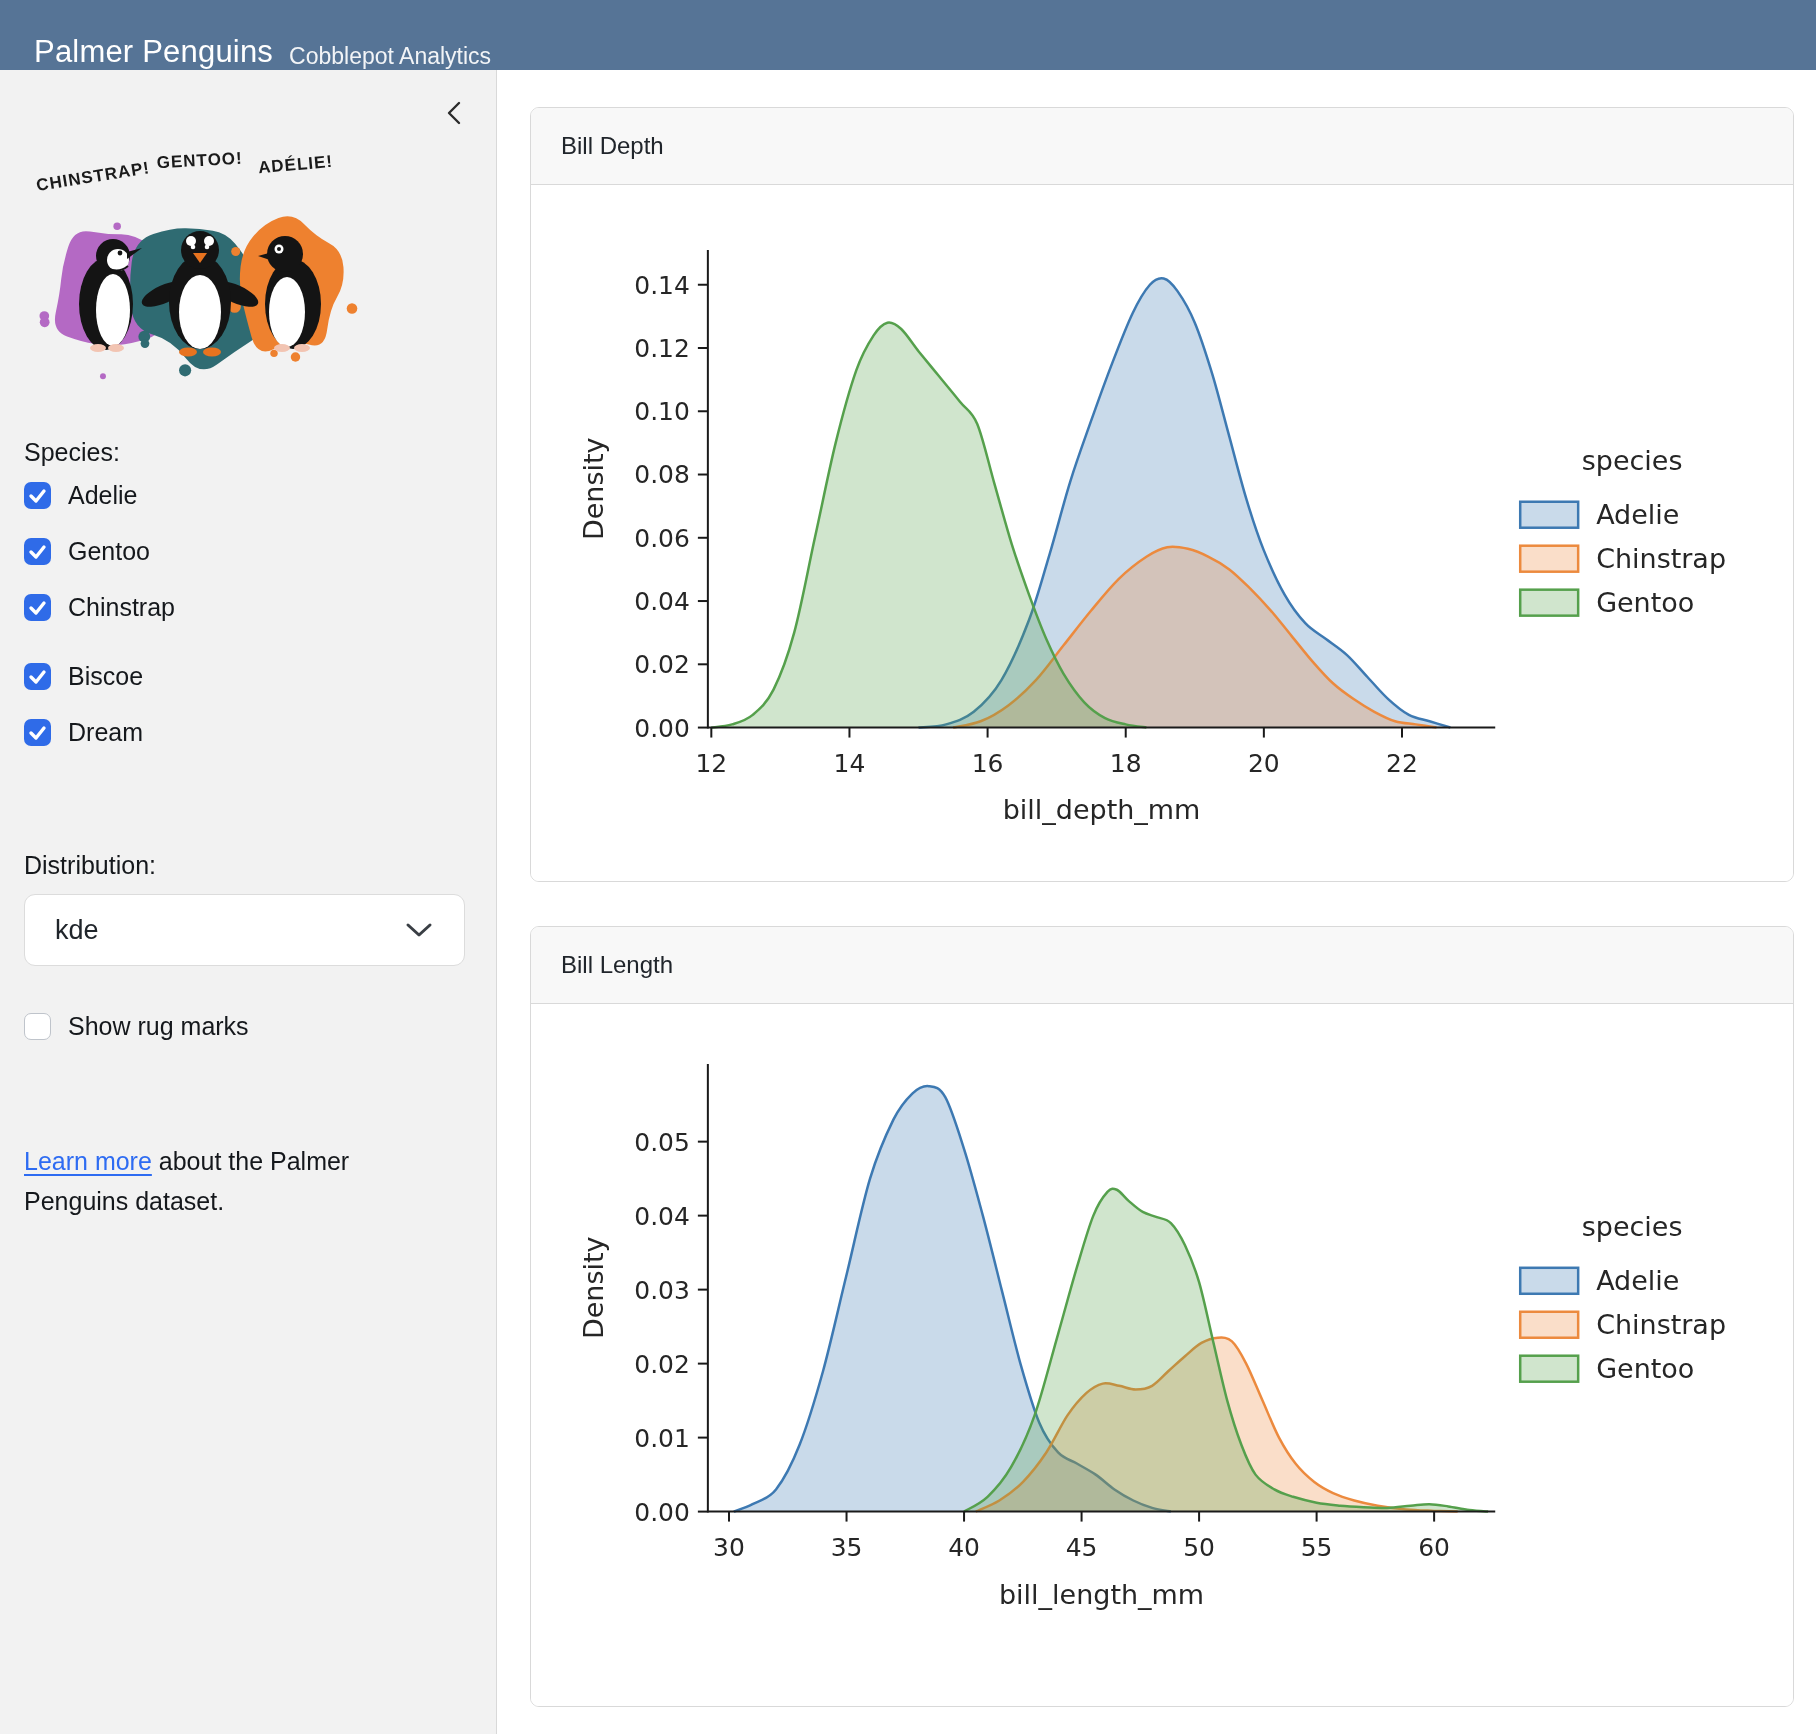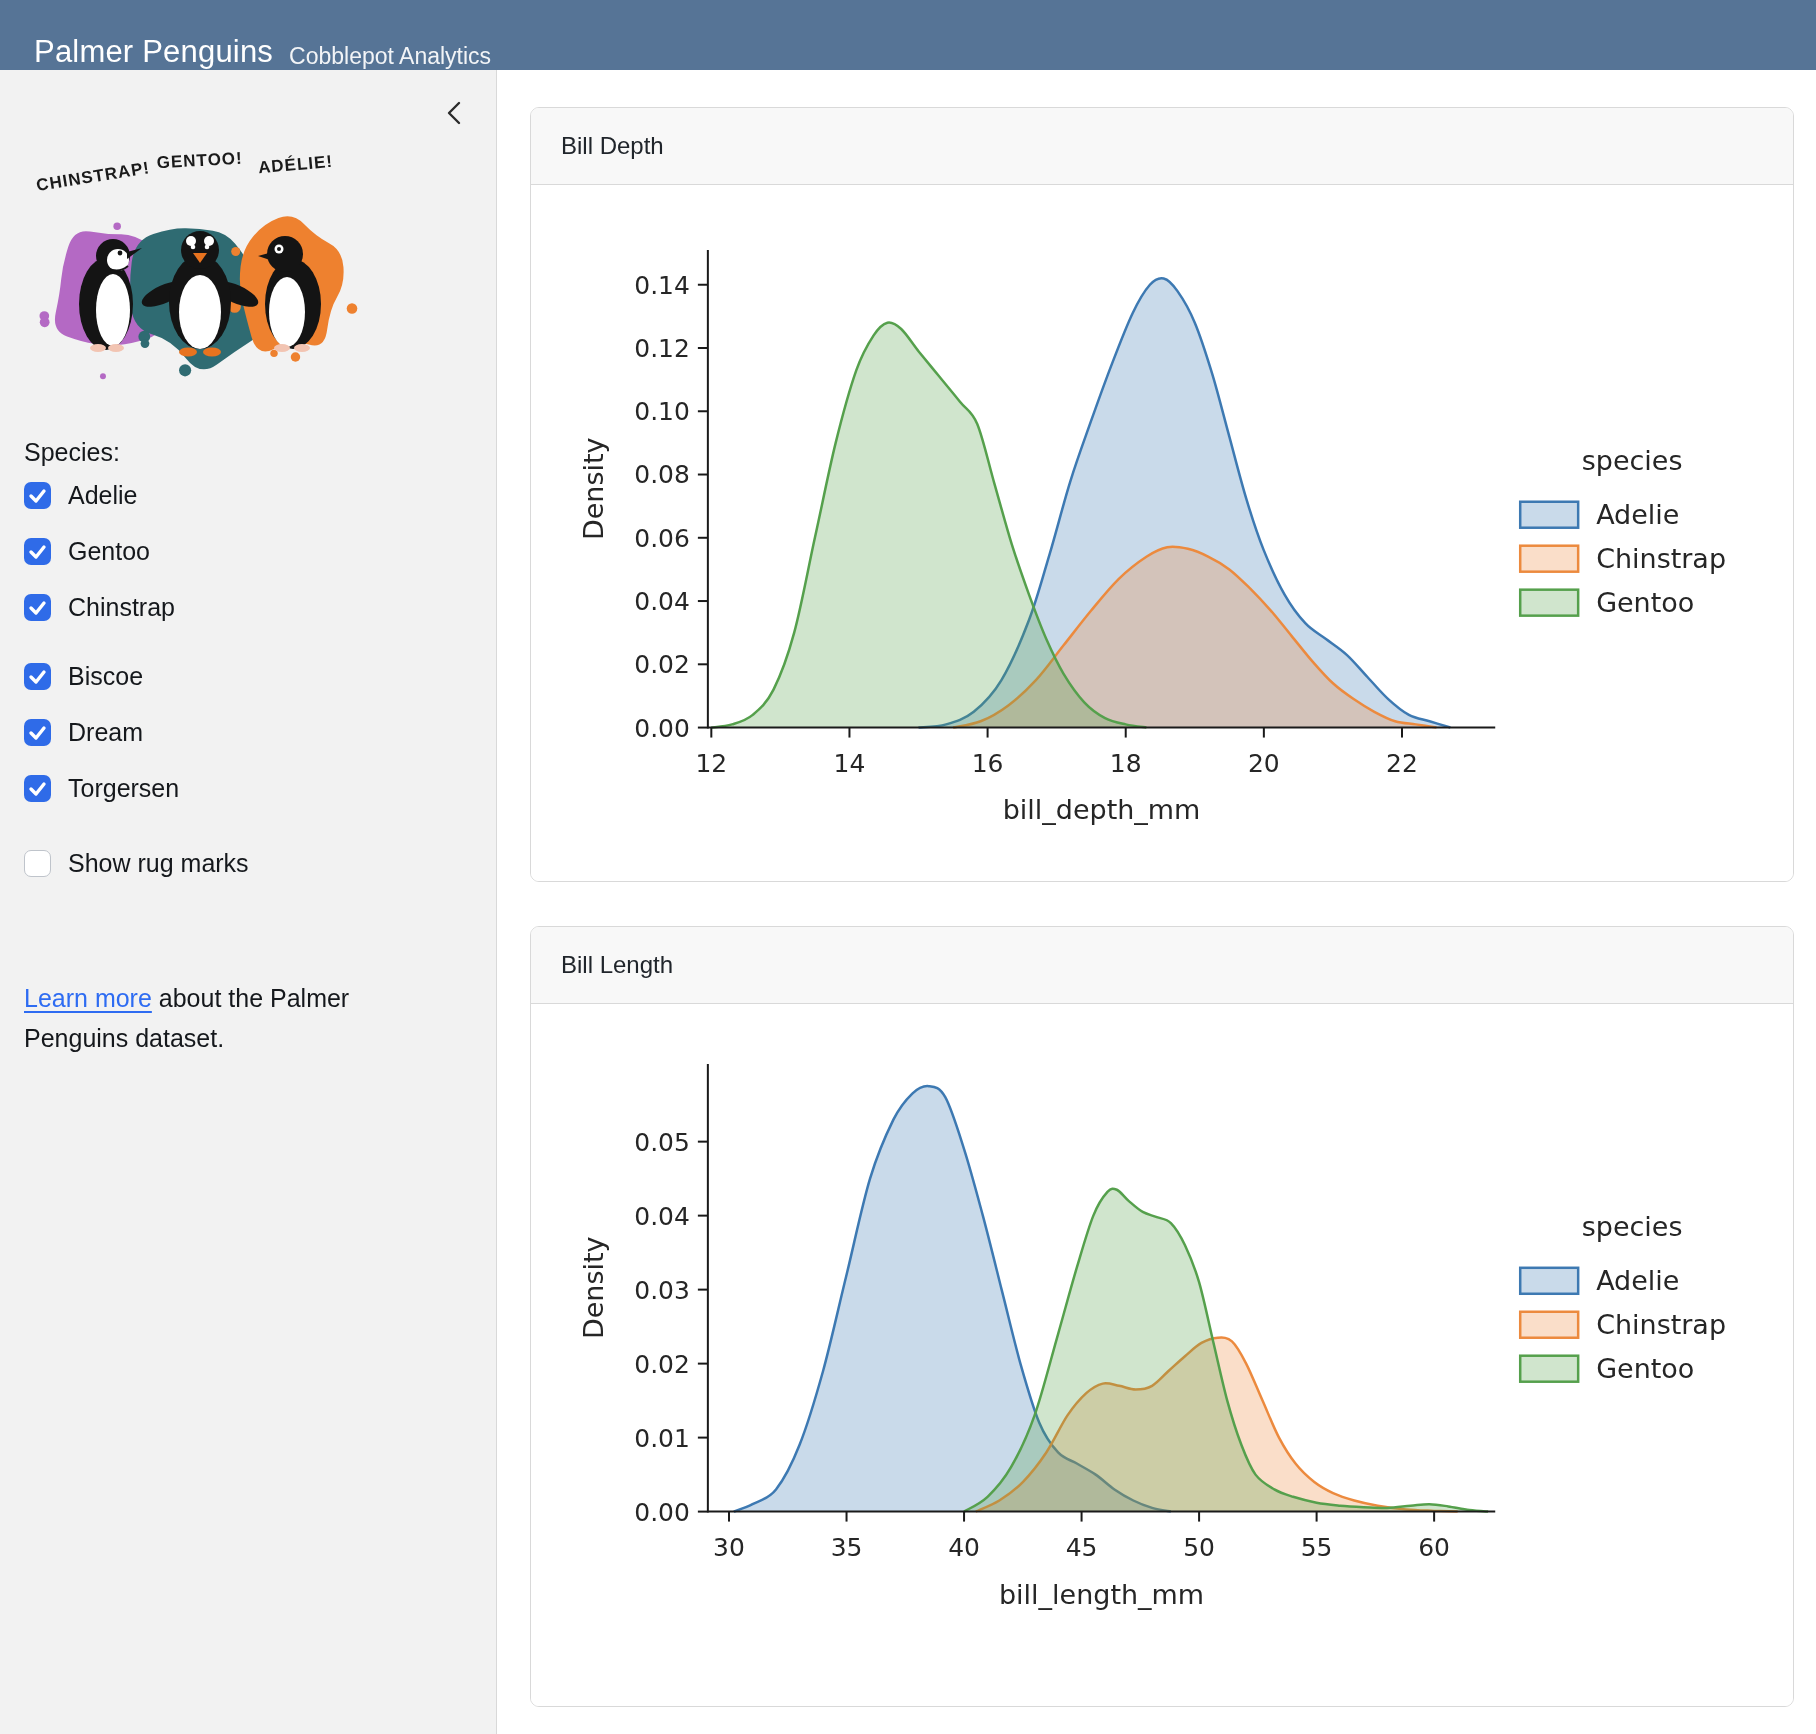--- a/index.html
+++ b/index.html
@@ -162,31 +162,32 @@
             <span class="cb-label">Biscoe</span>
           </label>
           <label class="cb-row">
             <span class="cb-box checked" role="checkbox" aria-checked="true">
               <svg viewBox="0 0 27 27">
                 <polyline points="7,14 12,19 20,9" fill="none" stroke="#fff" stroke-width="3.4" stroke-linecap="round" stroke-linejoin="round"></polyline>
               </svg>
             </span>
             <span class="cb-label">Dream</span>
           </label>
-          <label class="cb-row">
-            <span class="cb-box checked" role="checkbox" aria-checked="true">
-              <svg viewBox="0 0 27 27">
-                <polyline points="7,14 12,19 20,9" fill="none" stroke="#fff" stroke-width="3.4" stroke-linecap="round" stroke-linejoin="round"></polyline>
-              </svg>
-            </span>
-            <span class="cb-label">Torgersen</span>
-          </label>
         </div>
     </div>
 
+    <div class="dist-group">
+      <div class="group-label">Distribution:</div>
+      <div class="select-box" role="combobox">
+        <span class="value">kde</span>
+        <svg width="30" height="18" viewBox="0 0 30 18">
+          <polyline points="4,4 15,14 26,4" fill="none" stroke="#3a3f45" stroke-width="3" stroke-linecap="round" stroke-linejoin="round"></polyline>
+        </svg>
+      </div>
+    </div>
 
     <div id="rug-row-holder" class="rug-row">
         <label class="cb-row">
           <span class="cb-box unchecked" role="checkbox" aria-checked="false"></span>
           <span class="cb-label">Show rug marks</span>
         </label>
       </div>
 
     <p class="sidebar-footer"><a>Learn more</a><span> about the Palmer Penguins dataset.</span></p>
   </aside>

